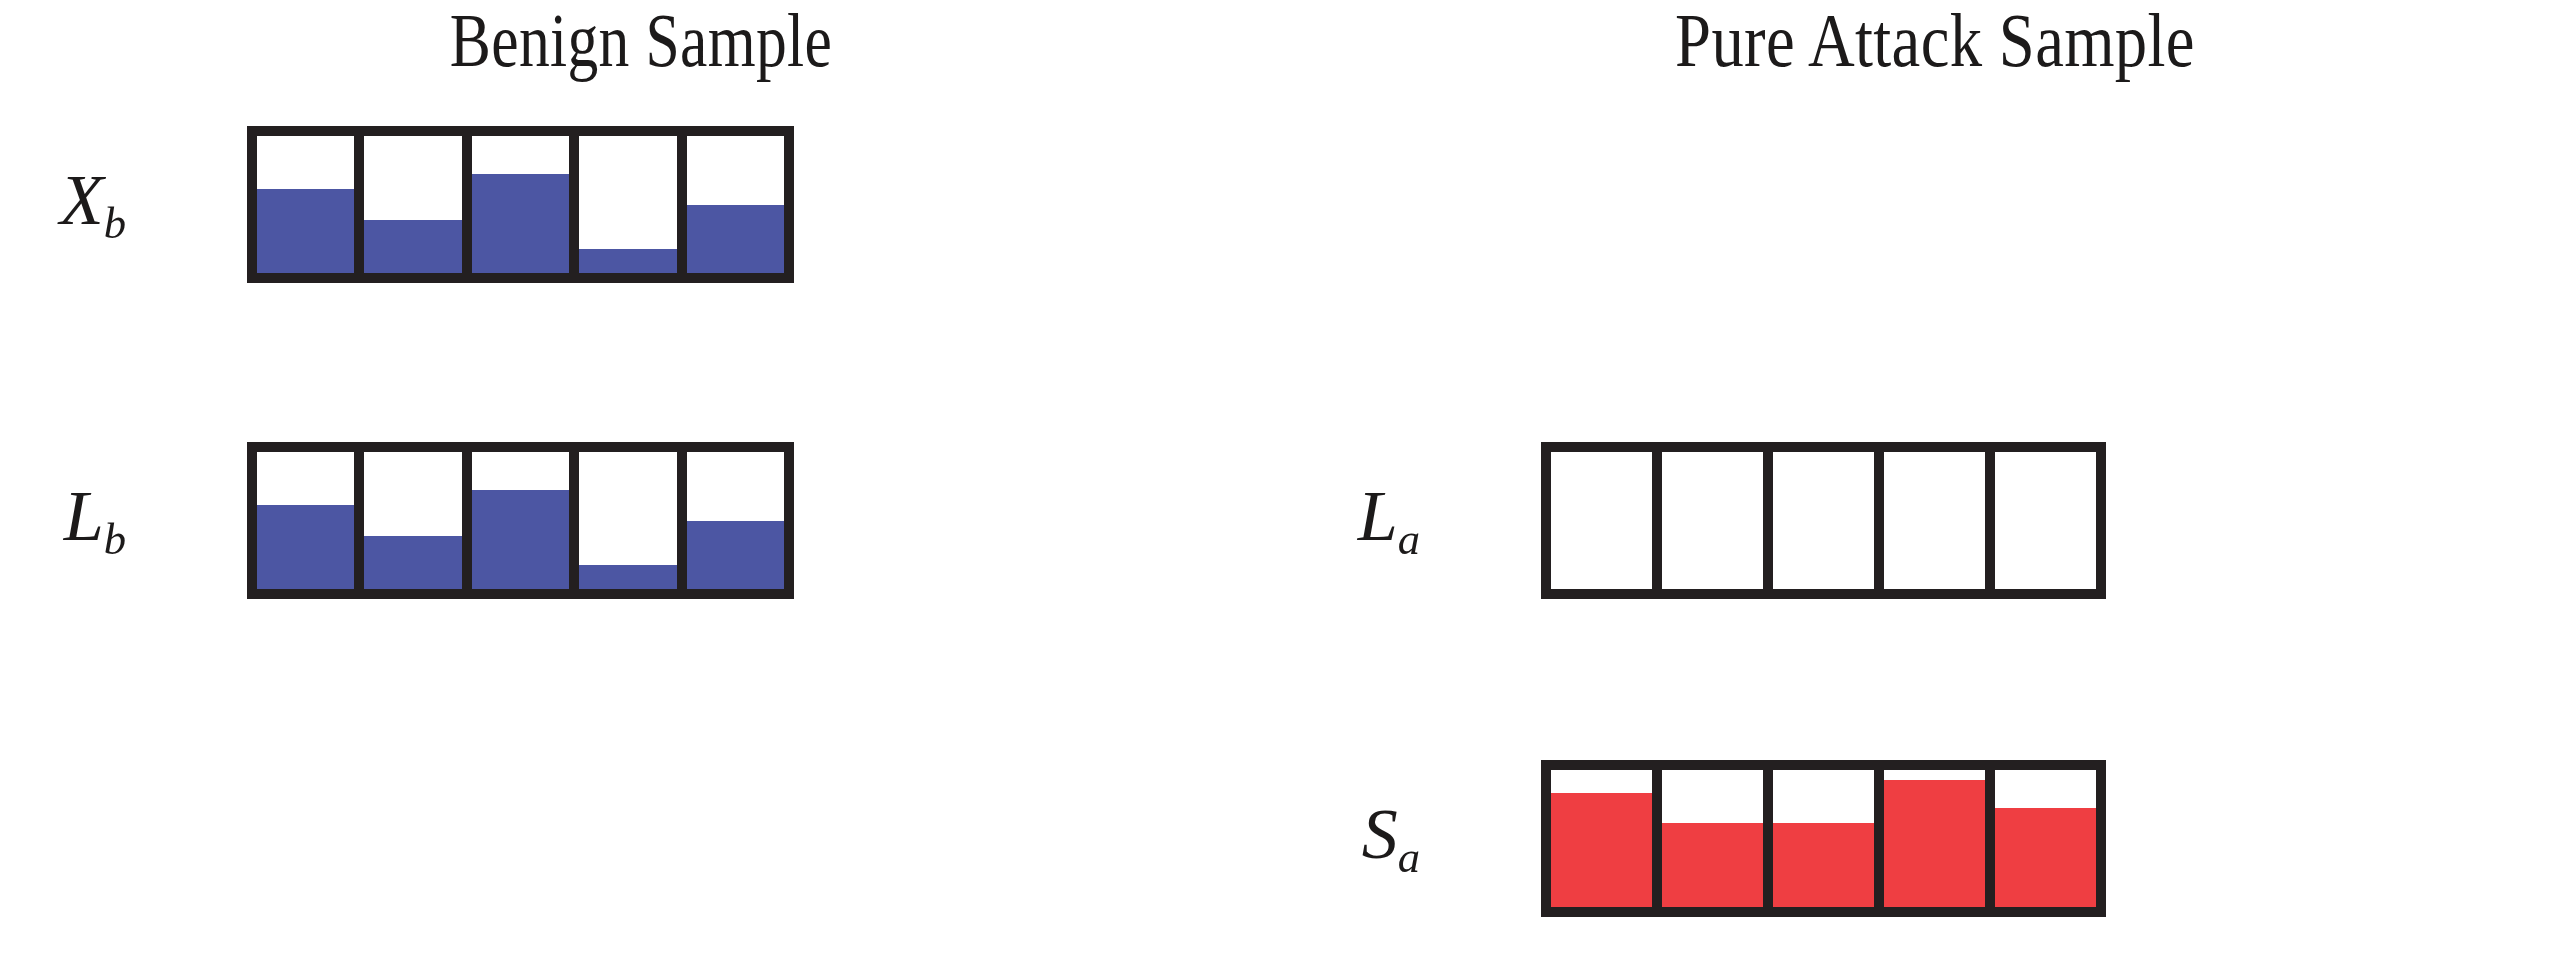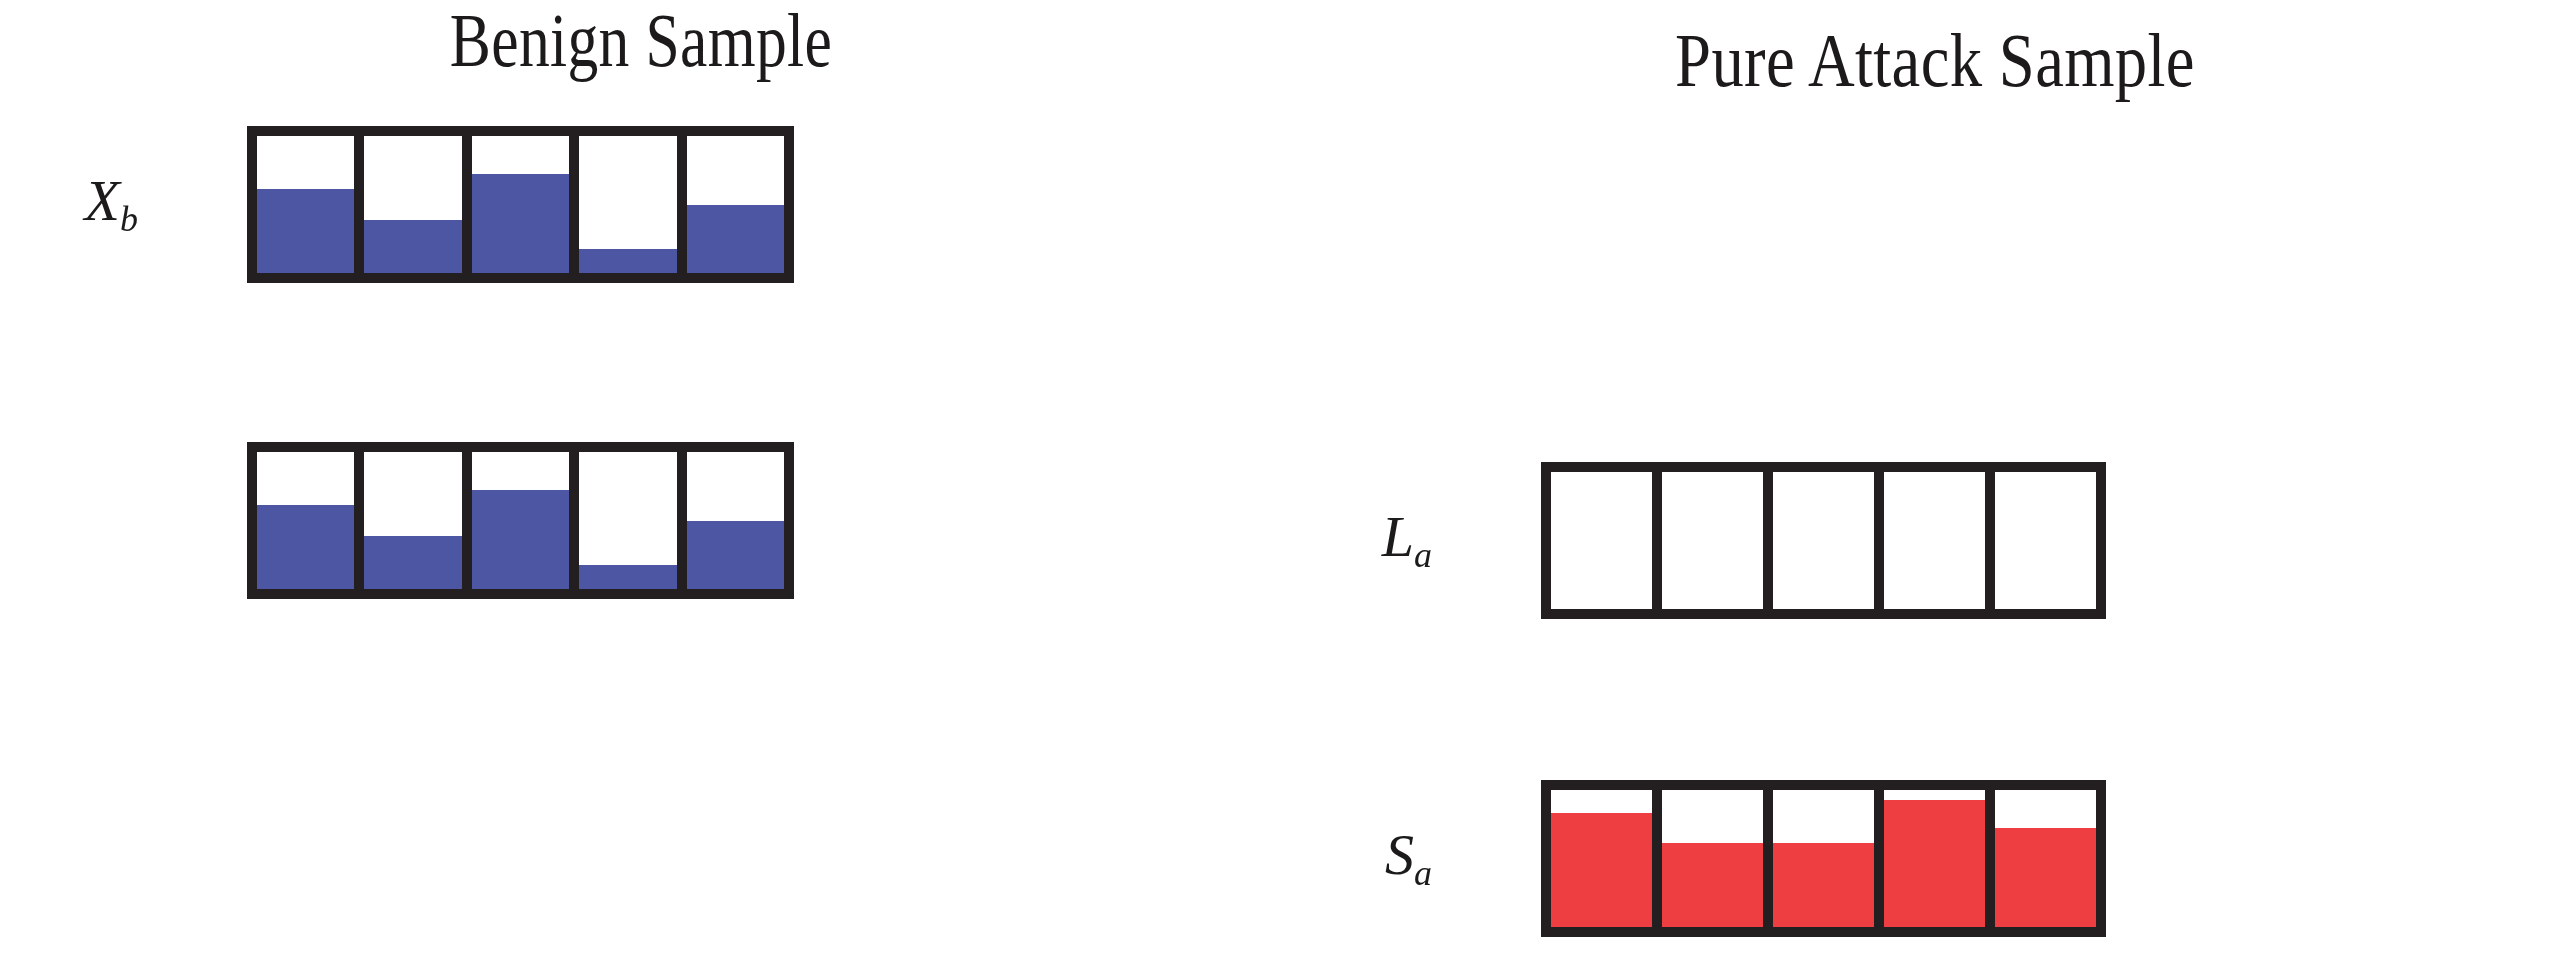--- a/index.html
+++ b/index.html
@@ -15,21 +15,21 @@
     position: relative;
   }
 
   .panel {
     position: absolute;
     top: 0;
     height: 806px;
     text-decoration: underline;
   }
   #panel-benign { left: 0px;    width: 1282px; }
-  #panel-attack { left: 1294px; width: 1282px; margin-top: 20px; }
+  #panel-attack { left: 1294px; width: 1282px; }
 
   .panel-title {
     position: absolute;
     top: -5.4px;
     left: 0;
     width: 100%;
     text-align: center;
     font-size: 77px;
     line-height: 1.18;
     color: #1c1a1a;
@@ -49,27 +49,27 @@
   }
   .row-1 { top: 126px; }
   .row-2 { top: 442px; }
   .row-3 { top: 760px; }
 
   #panel-benign .row { left: 0px;  width: 1282px; }
   #panel-attack .row { left: 0px;  width: 1282px; }
 
   .row-label {
     position: absolute;
-    left: 12px;
+    left: 0px;
     top: 50%;
     transform: translateY(-50%);
     width: 126px;
     text-align: right;
     font-style: italic;
-    font-size: 58px;
+    font-size: 72px;
     line-height: 1;
     color: #1c1a1a;
     white-space: nowrap;
     font-family: "Liberation Serif", "DejaVu Serif", serif;
   }
   .row-label .sub {
     font-size: 0.62em;
     font-style: italic;
     vertical-align: -0.30em;
     letter-spacing: 0;
@@ -125,20 +125,21 @@
       <div class="cell">
           <div class="cell-fill fill-blue" style="height: 17.5%;"></div>
         </div>
       <div class="cell">
           <div class="cell-fill fill-blue" style="height: 50%;"></div>
         </div>
     </div>
   </div>
 
   <div class="row row-2">
+    <div class="row-label"><span>L</span><span class="sub">b</span></div>
     <div class="bar-strip">
       <div class="cell">
           <div class="cell-fill fill-blue" style="height: 61%;"></div>
         </div>
       <div class="cell">
           <div class="cell-fill fill-blue" style="height: 39%;"></div>
         </div>
       <div class="cell">
           <div class="cell-fill fill-blue" style="height: 72%;"></div>
         </div>

